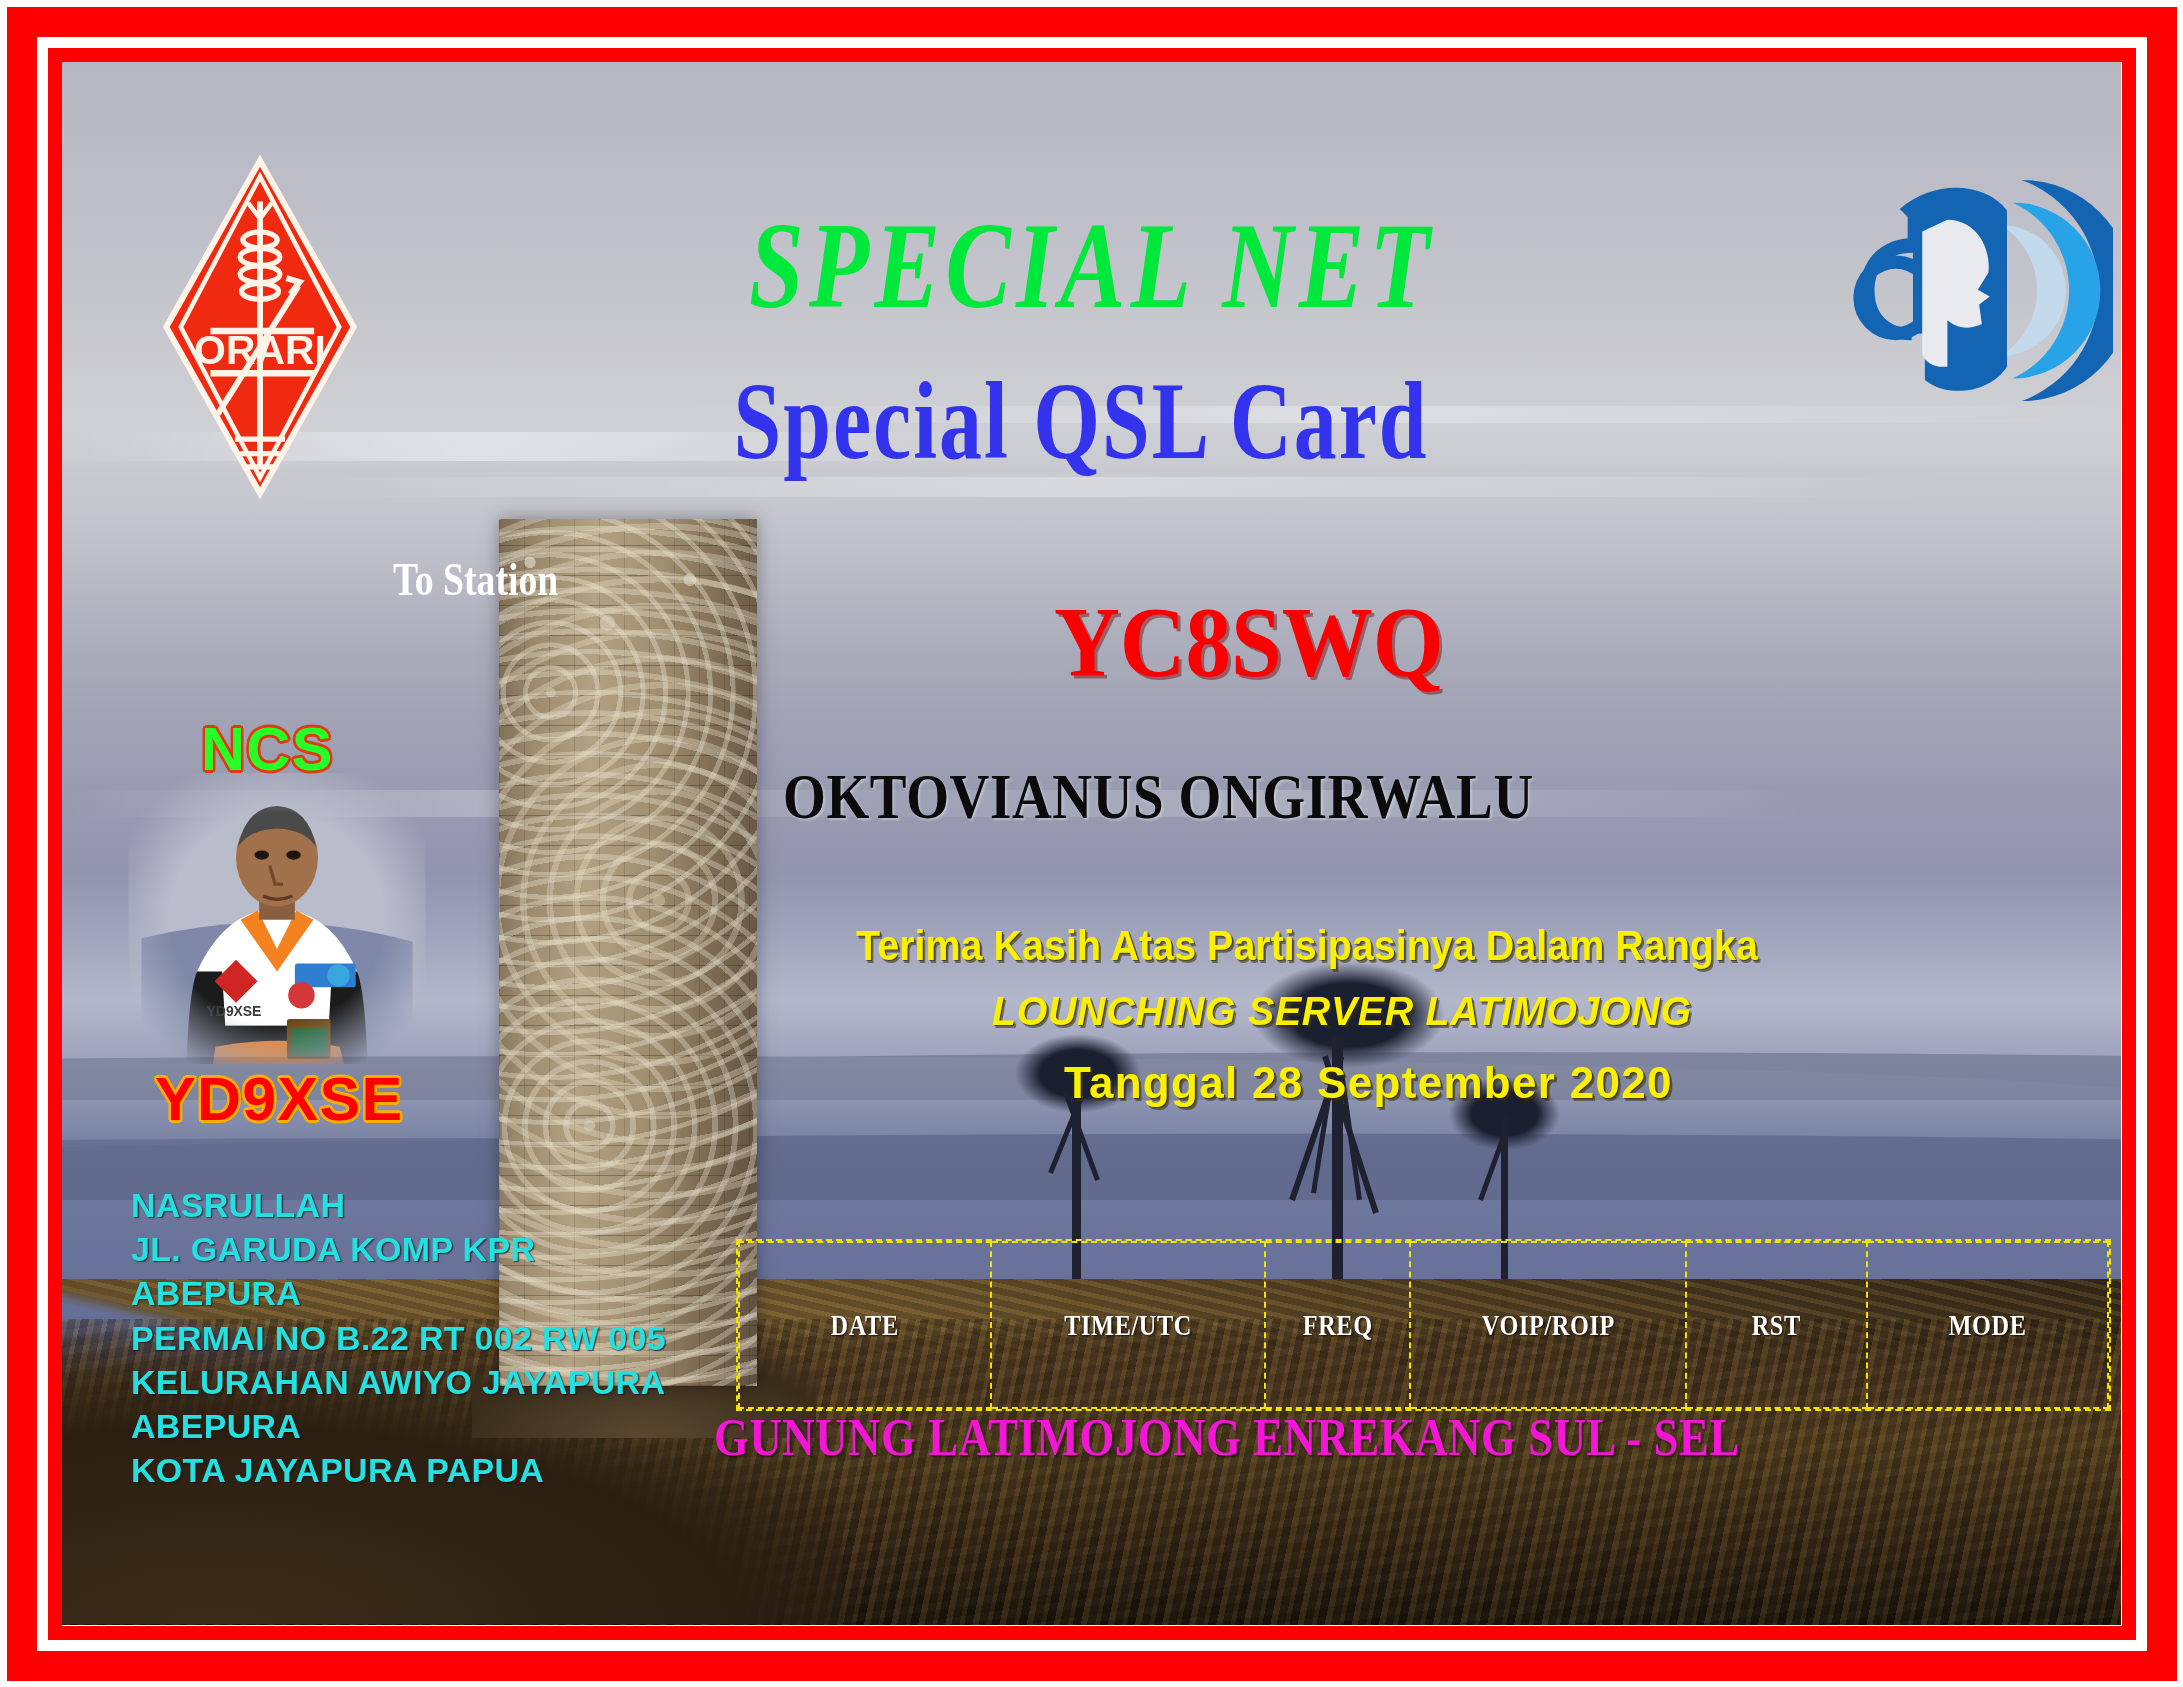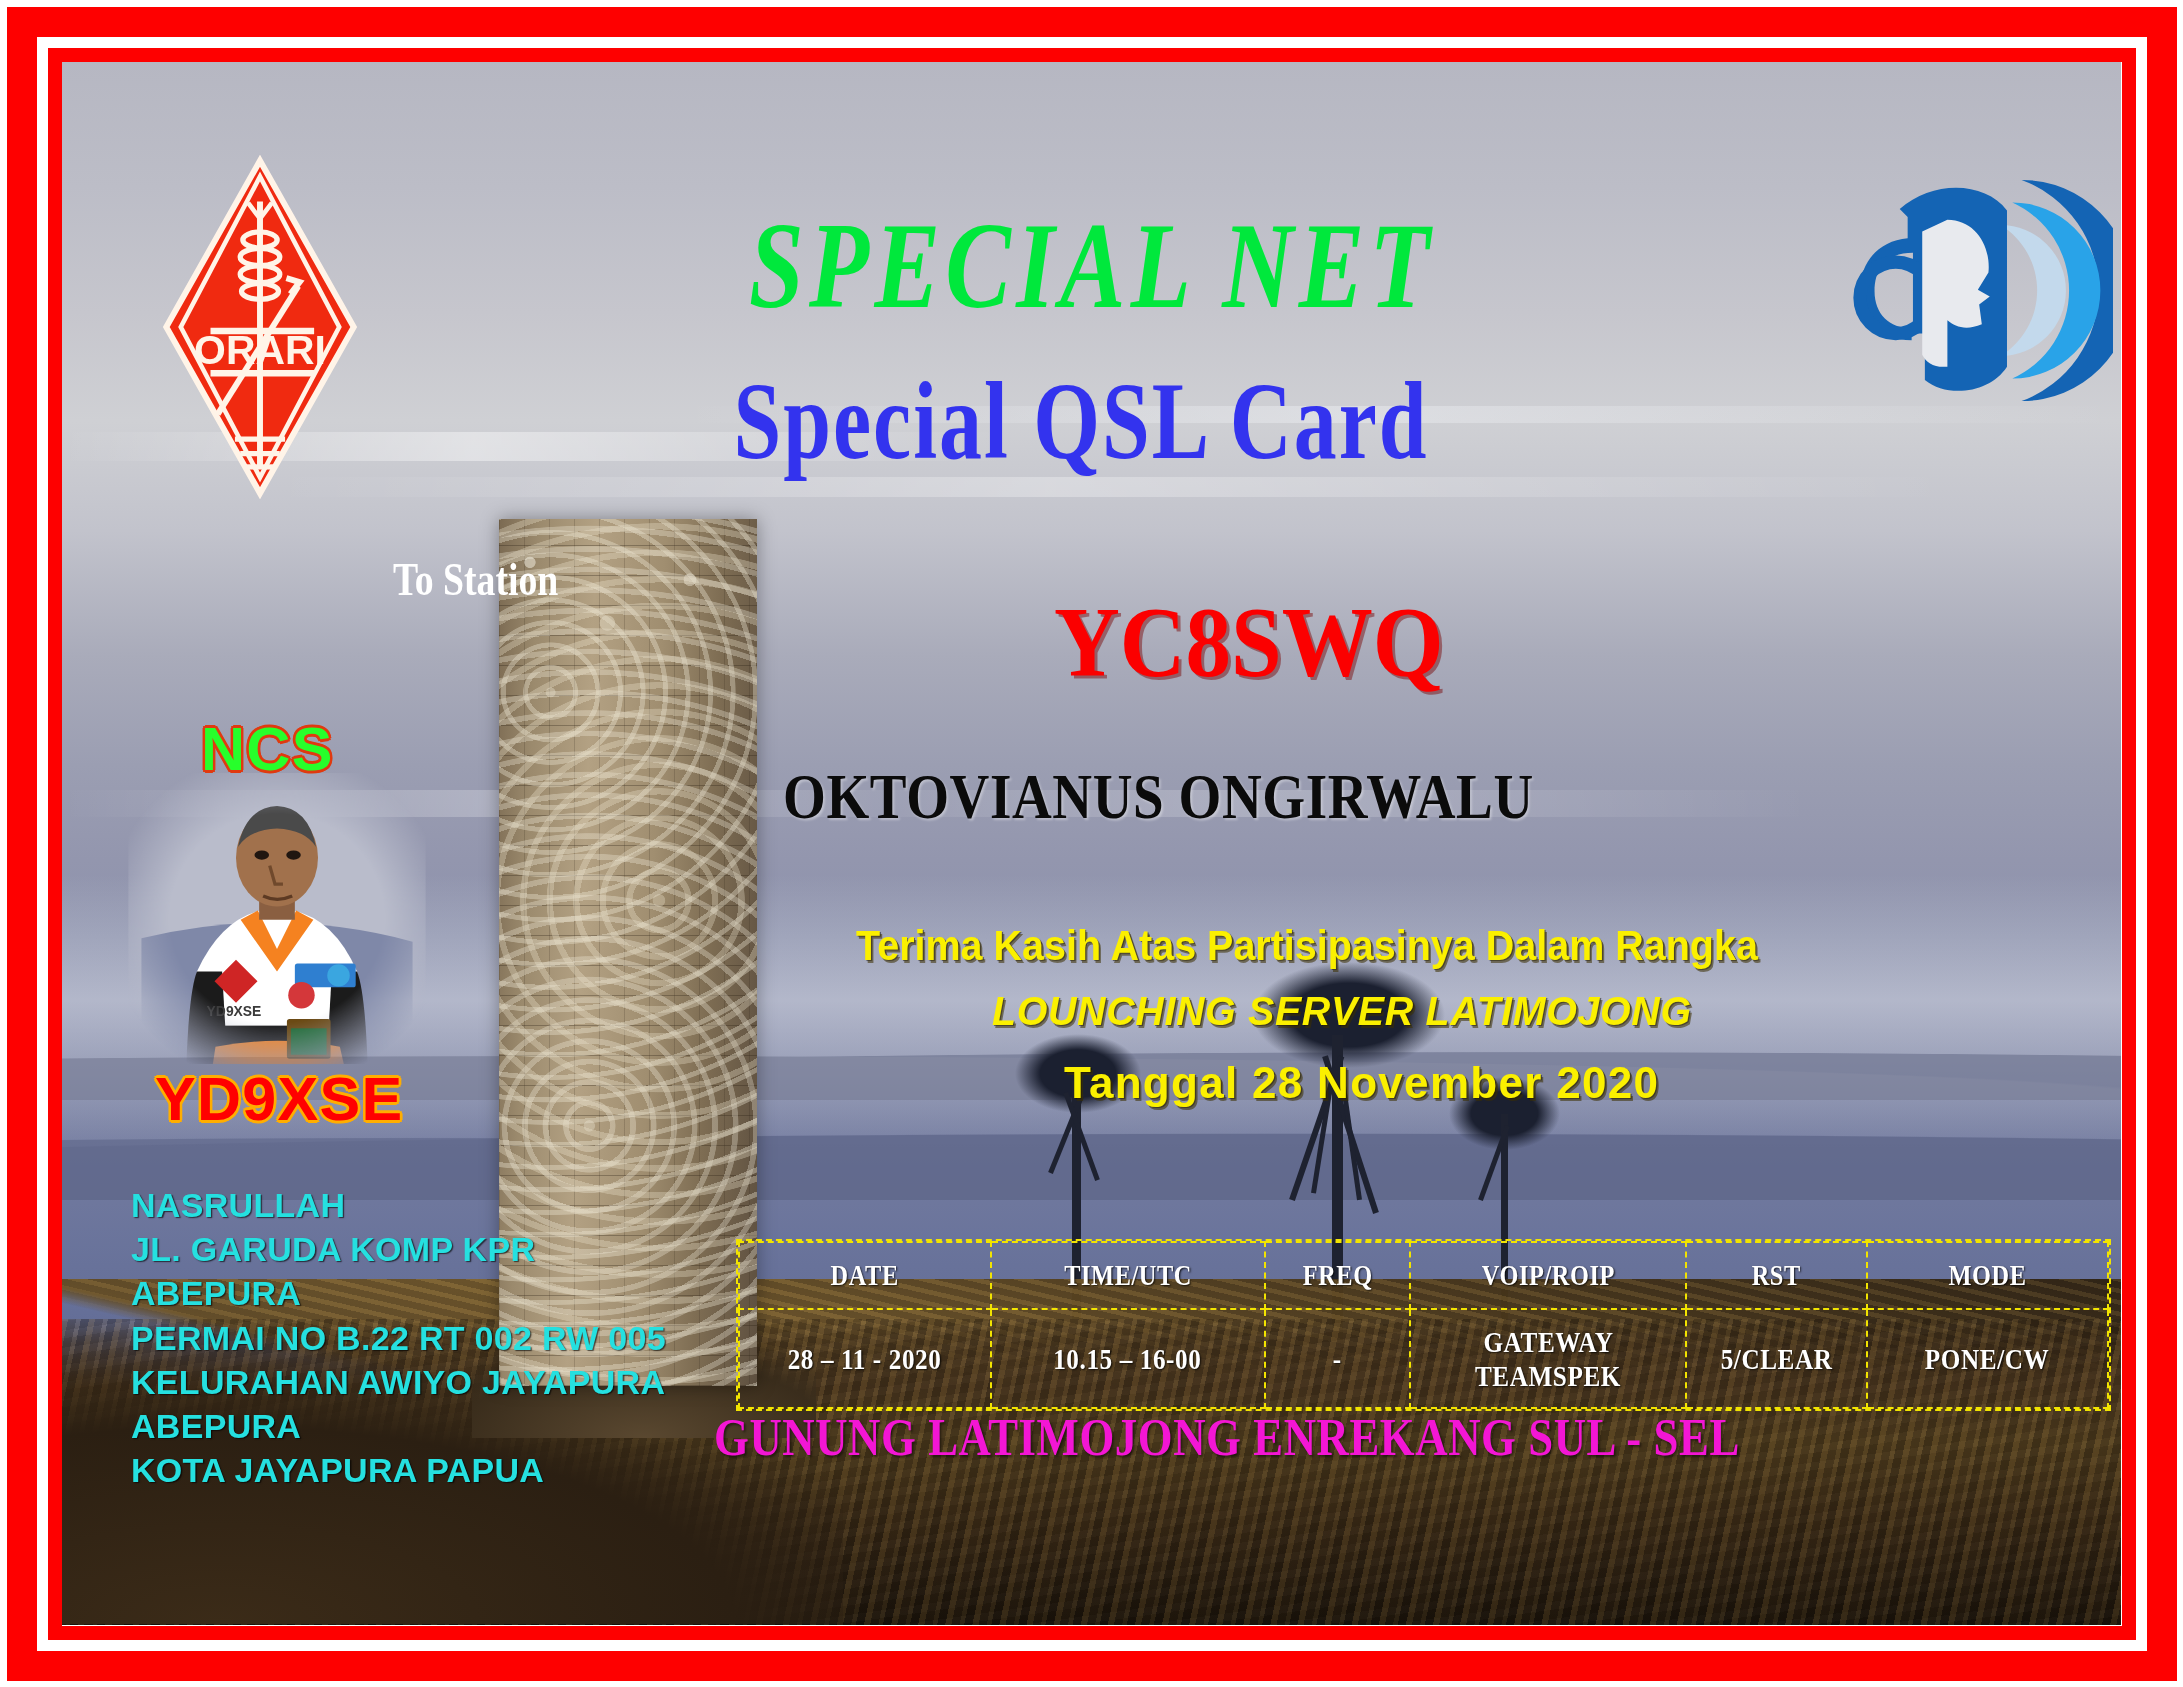--- a/index.html
+++ b/index.html
@@ -313,52 +313,41 @@
       <div>KELURAHAN AWIYO JAYAPURA</div>
       <div>ABEPURA</div>
       <div>KOTA JAYAPURA PAPUA</div>
     </div>
 
     <div class="txt" id="callsign">YC8SWQ</div>
     <div class="txt" id="opname">OKTOVIANUS ONGIRWALU</div>
 
     <div class="txt ylw" id="thanks">Terima Kasih Atas Partisipasinya Dalam Rangka</div>
     <div class="txt ylw" id="launch">LOUNCHING SERVER LATIMOJONG</div>
-    <div class="txt ylw" id="tanggal">Tanggal  28  November  2020</div>
+    <div class="txt ylw" id="tanggal">Tanggal  28  September  2020</div>
 
     <div id="qsotable">
       <table>
         <colgroup>
           <col style="width:18.4%">
             <col style="width:20.0%">
             <col style="width:10.6%">
           <col style="width:20.2%">
             <col style="width:13.2%">
             <col style="width:17.6%">
         </colgroup>
         <tbody>
             <tr class="head">
           <td><span class="sq">DATE</span></td>
           <td><span class="sq">TIME/UTC</span></td>
           <td><span class="sq">FREQ</span></td>
           <td><span class="sq">VOIP/ROIP</span></td>
           <td><span class="sq">RST</span></td>
           <td><span class="sq">MODE</span></td>
         </tr>
-        <tr class="body">
-          <td><span class="sq">28 – 11 - 2020</span></td>
-          <td><span class="sq">10.15 – 16-00</span></td>
-          <td><span class="sq">-</span></td>
-          <td>
-            <span class="sq">GATEWAY</span><br>
-            <span class="sq">TEAMSPEK</span>
-          </td>
-          <td><span class="sq">5/CLEAR</span></td>
-          <td><span class="sq">PONE/CW</span></td>
-        </tr>
       </tbody>
         </table>
     </div>
 
     <div class="txt" id="gunung">GUNUNG LATIMOJONG ENREKANG SUL - SEL</div>
 
   </div>
 </div>
 
 

